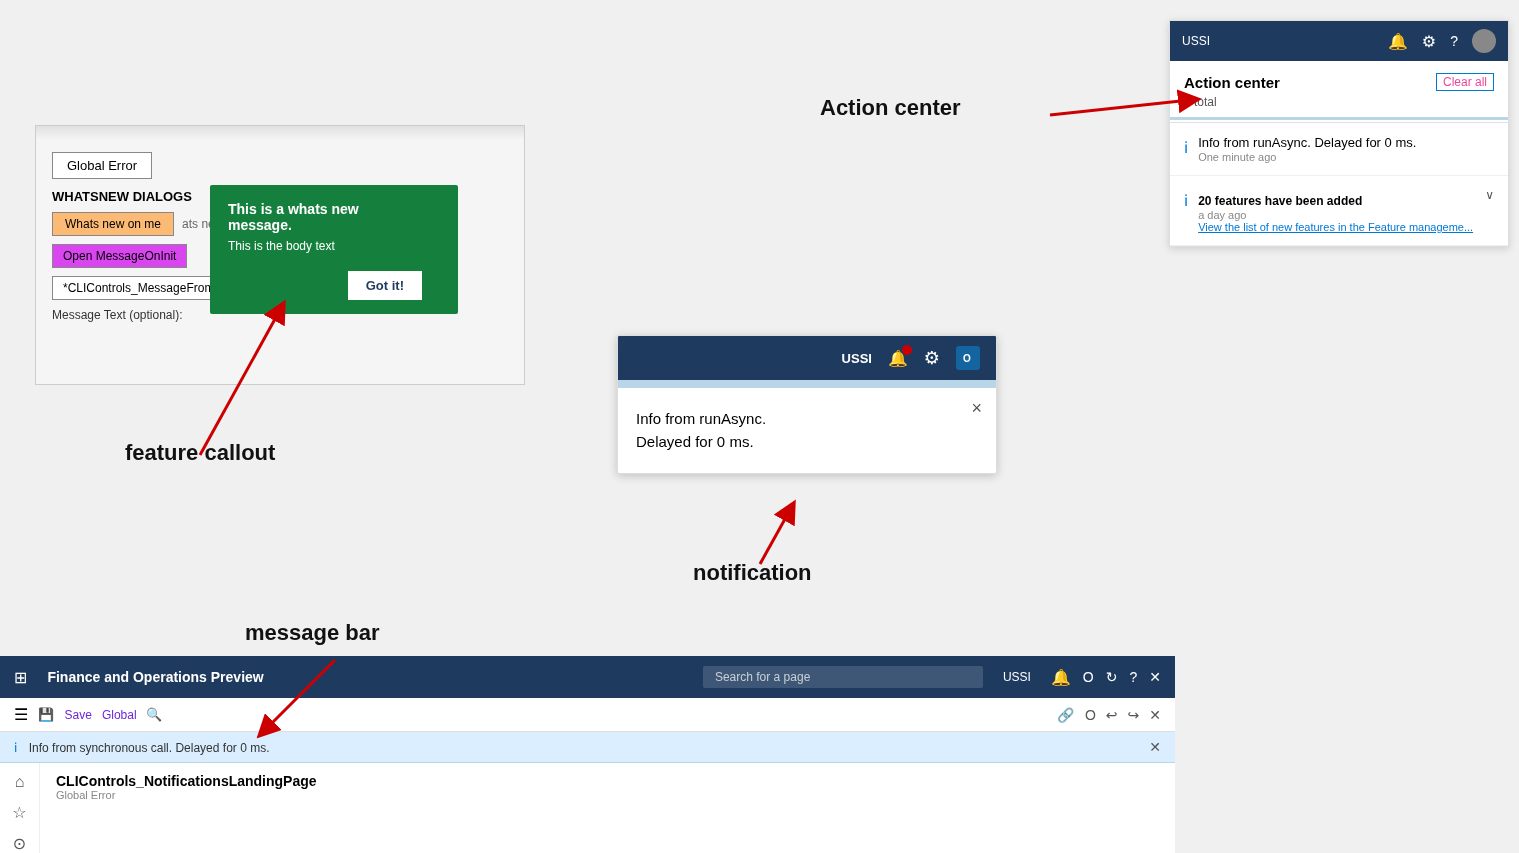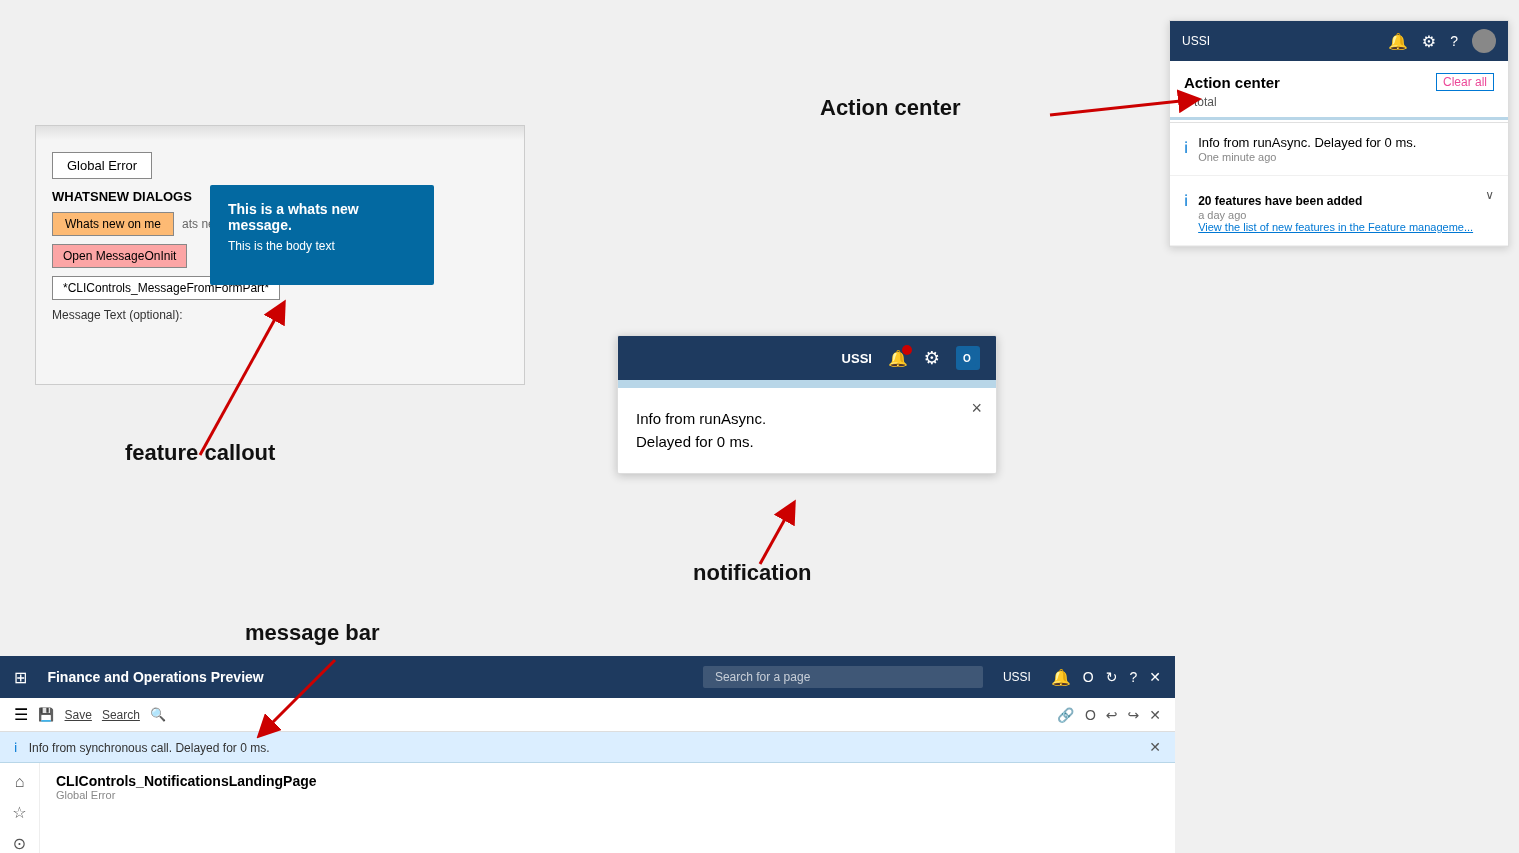--- a/index.html
+++ b/index.html
@@ -50,21 +50,21 @@
       display: inline-block;
       border: 1px solid #888;
       background: #fdba74;
       padding: 4px 12px;
       font-size: 12px;
       cursor: pointer;
     }
     .callout-button-open {
       display: inline-block;
       border: 1px solid #888;
-      background: #fca5a5;
+      background: #d946ef;
       padding: 4px 10px;
       font-size: 12px;
       cursor: pointer;
       margin-bottom: 8px;
     }
     .callout-button-clicon {
       display: inline-block;
       border: 1px solid #888;
       background: #fff;
       padding: 4px 10px;
@@ -74,22 +74,22 @@
     }
     .callout-label {
       font-size: 12px;
       color: #333;
     }
     
     .feature-popup {
       position: absolute;
       top: 185px;
       left: 210px;
-      width: 224px;
-      background: #0369a1;
+      width: 248px;
+      background: #15803d;
       color: #fff;
       padding: 16px 36px 14px 18px;
       border-radius: 2px;
       z-index: 10;
     }
     .feature-popup-title {
       font-size: 14px;
       font-weight: 600;
       margin-bottom: 6px;
     }
@@ -353,24 +353,23 @@
       border-bottom: 1px solid #ddd;
       display: flex;
       align-items: center;
       padding: 4px 14px;
       gap: 10px;
       height: 34px;
     }
     .bottom-app-toolbar-btn {
       font-size: 12px;
       cursor: pointer;
-      color: #404040;
+      color: #6d28d9;
       background: none;
       border: none;
-      text-decoration: underline;
     }
     .bottom-app-toolbar-right {
       margin-left: auto;
       display: flex;
       gap: 10px;
       font-size: 14px;
       color: #555;
     }
     .bottom-message-bar {
       background: #dbeeff;
@@ -448,20 +447,23 @@
     <button class="callout-button-open">Open MessageOnInit</button>
     <br>
     <button class="callout-button-clicon">*CLIControls_MessageFromFormPart*</button>
     <div class="callout-label">Message Text (optional):</div>
   </div>
 </div>
 
 <div class="feature-popup">
   <div class="feature-popup-title">This is a whats new message.</div>
   <div class="feature-popup-body">This is the body text</div>
+  <div style="overflow:hidden;">
+    <button class="feature-popup-got-it">Got it!</button>
+  </div>
 </div>
 
 <div class="label-feature-callout">feature callout</div>
 
 <div class="label-action-center">Action center</div>
 
 <div class="label-notification">notification</div>
 
 <div class="label-message-bar">message bar</div>
 
@@ -536,21 +538,21 @@
       <span style="cursor:pointer; font-size:14px;">O</span>
       <span style="cursor:pointer; font-size:14px;">↻</span>
       <span style="cursor:pointer; font-size:14px;">?</span>
       <span style="cursor:pointer; font-size:14px;">✕</span>
     </div>
   </div>
   <div class="bottom-app-toolbar">
     <span style="cursor:pointer; font-size:16px;">☰</span>
     <span style="cursor:pointer; font-size:13px;">💾</span>
     <button class="bottom-app-toolbar-btn">Save</button>
-    <button class="bottom-app-toolbar-btn">Search</button>
+    <button class="bottom-app-toolbar-btn">Global</button>
     <span style="cursor:pointer; font-size:13px;">🔍</span>
     <div class="bottom-app-toolbar-right">
       <span style="cursor:pointer;">🔗</span>
       <span style="cursor:pointer;">O</span>
       <span style="cursor:pointer;">↩</span>
       <span style="cursor:pointer;">↪</span>
       <span style="cursor:pointer;">✕</span>
     </div>
   </div>
   <div class="bottom-message-bar">

